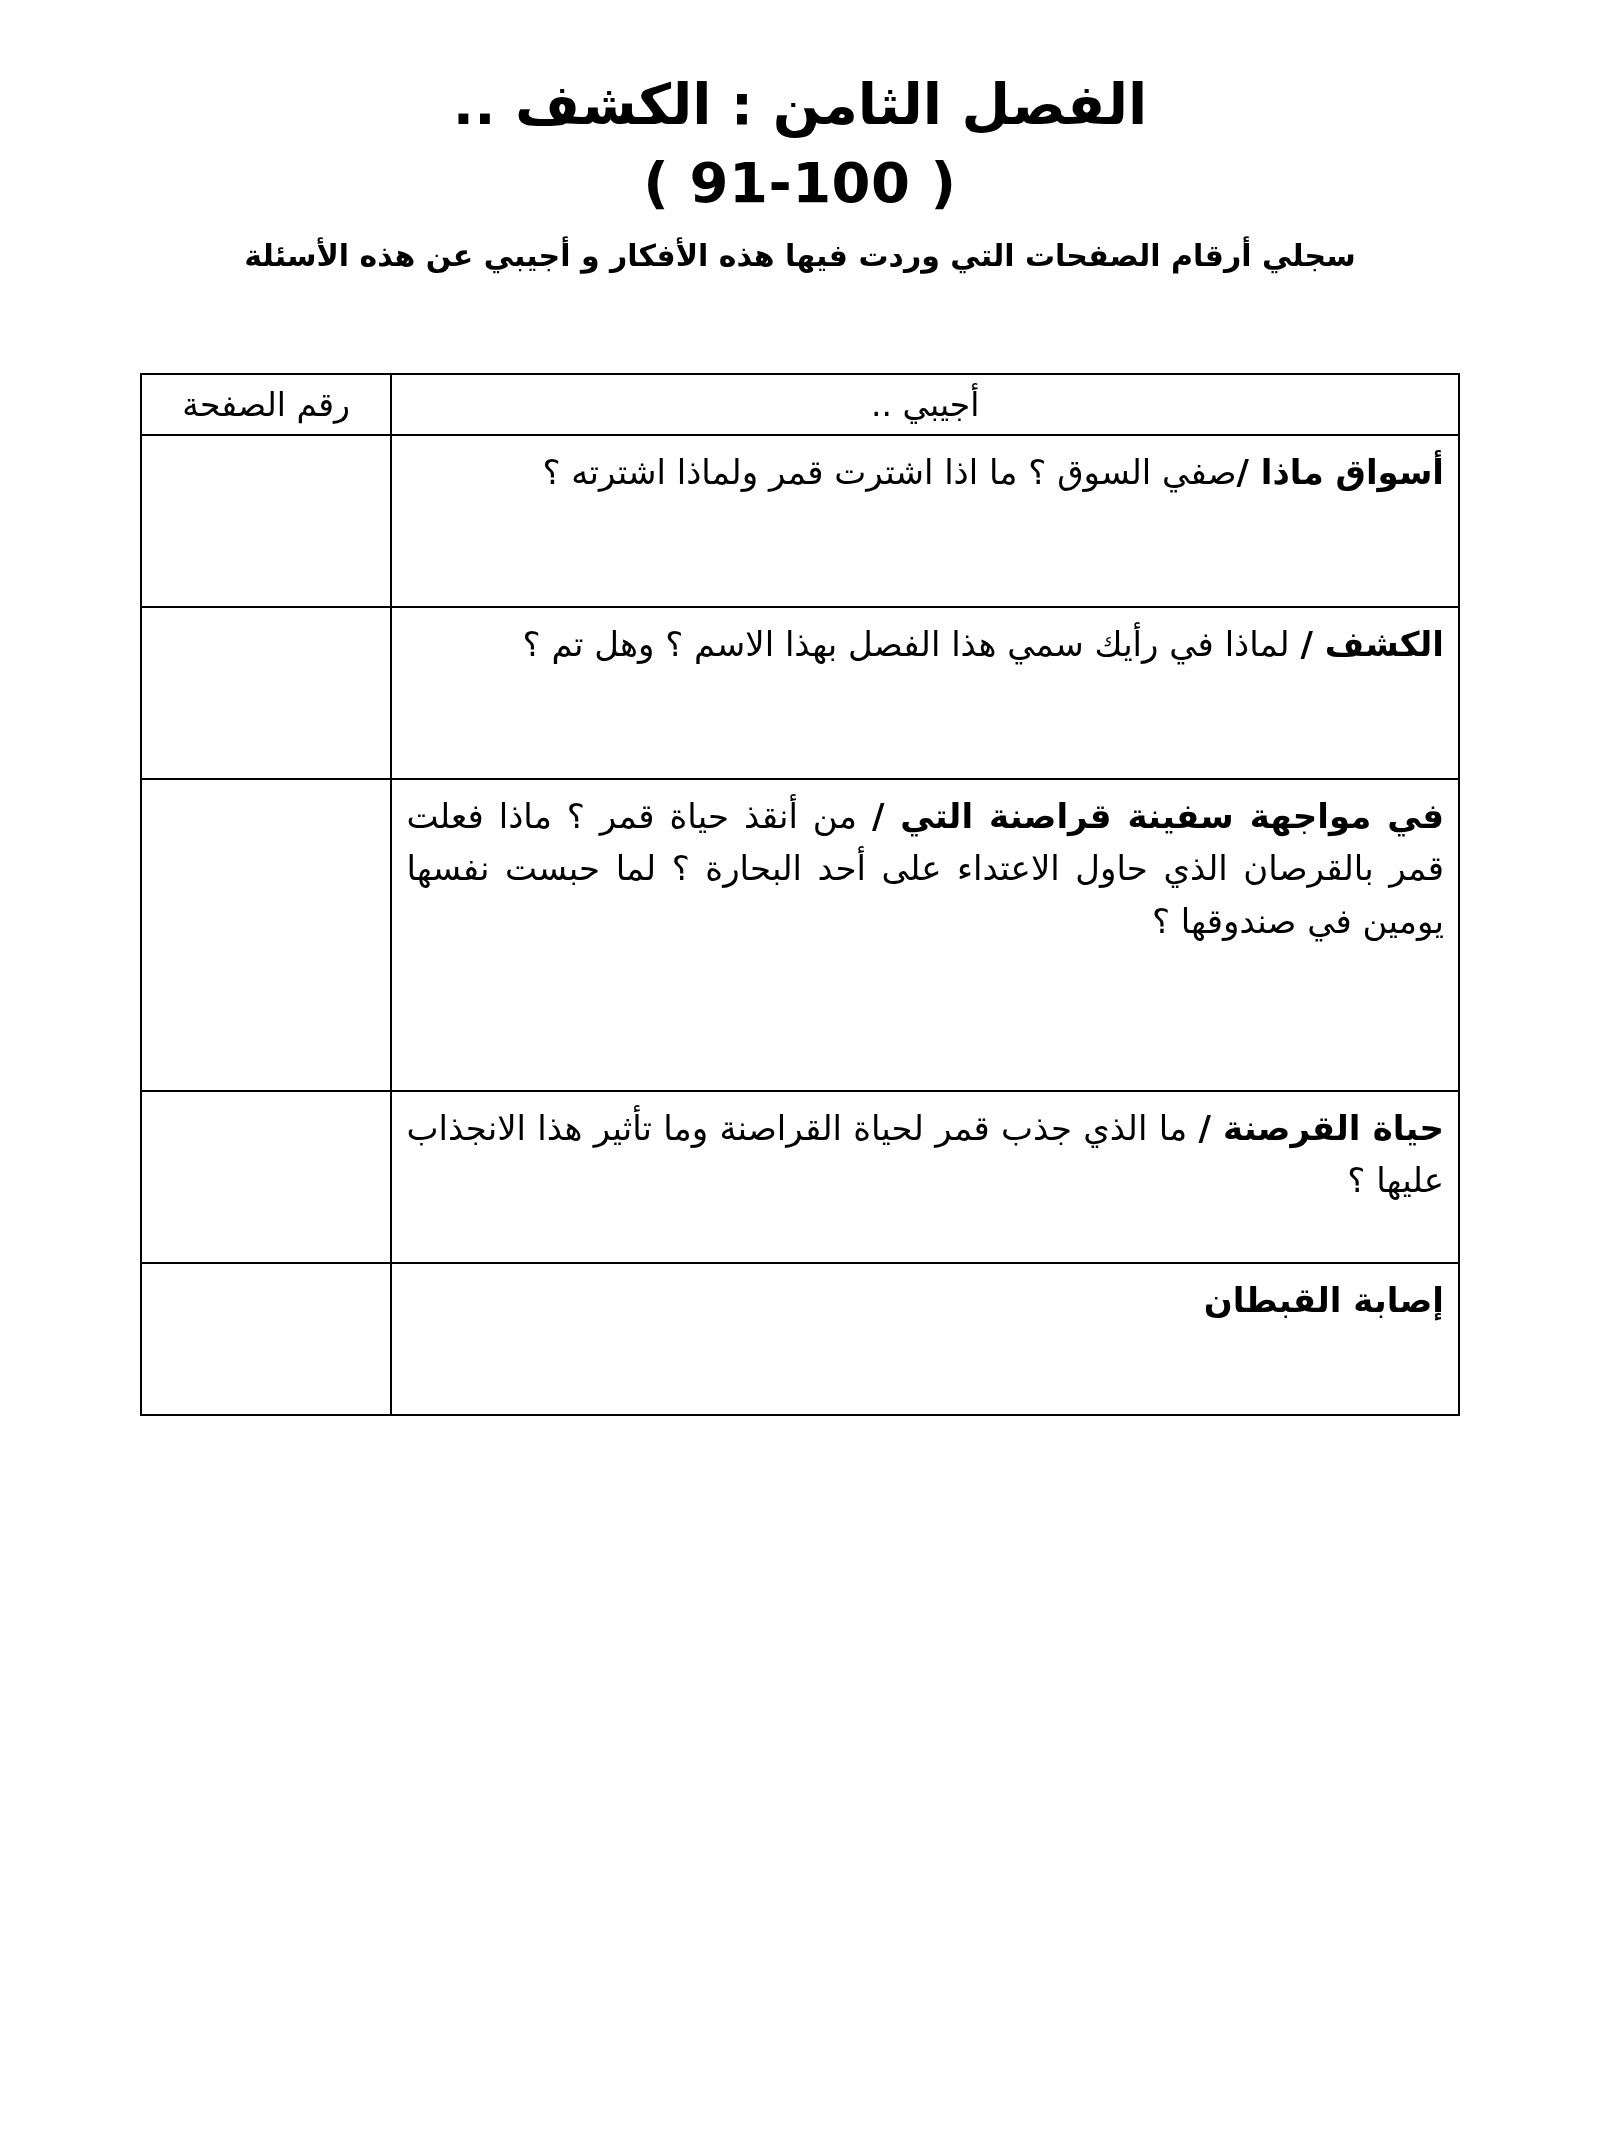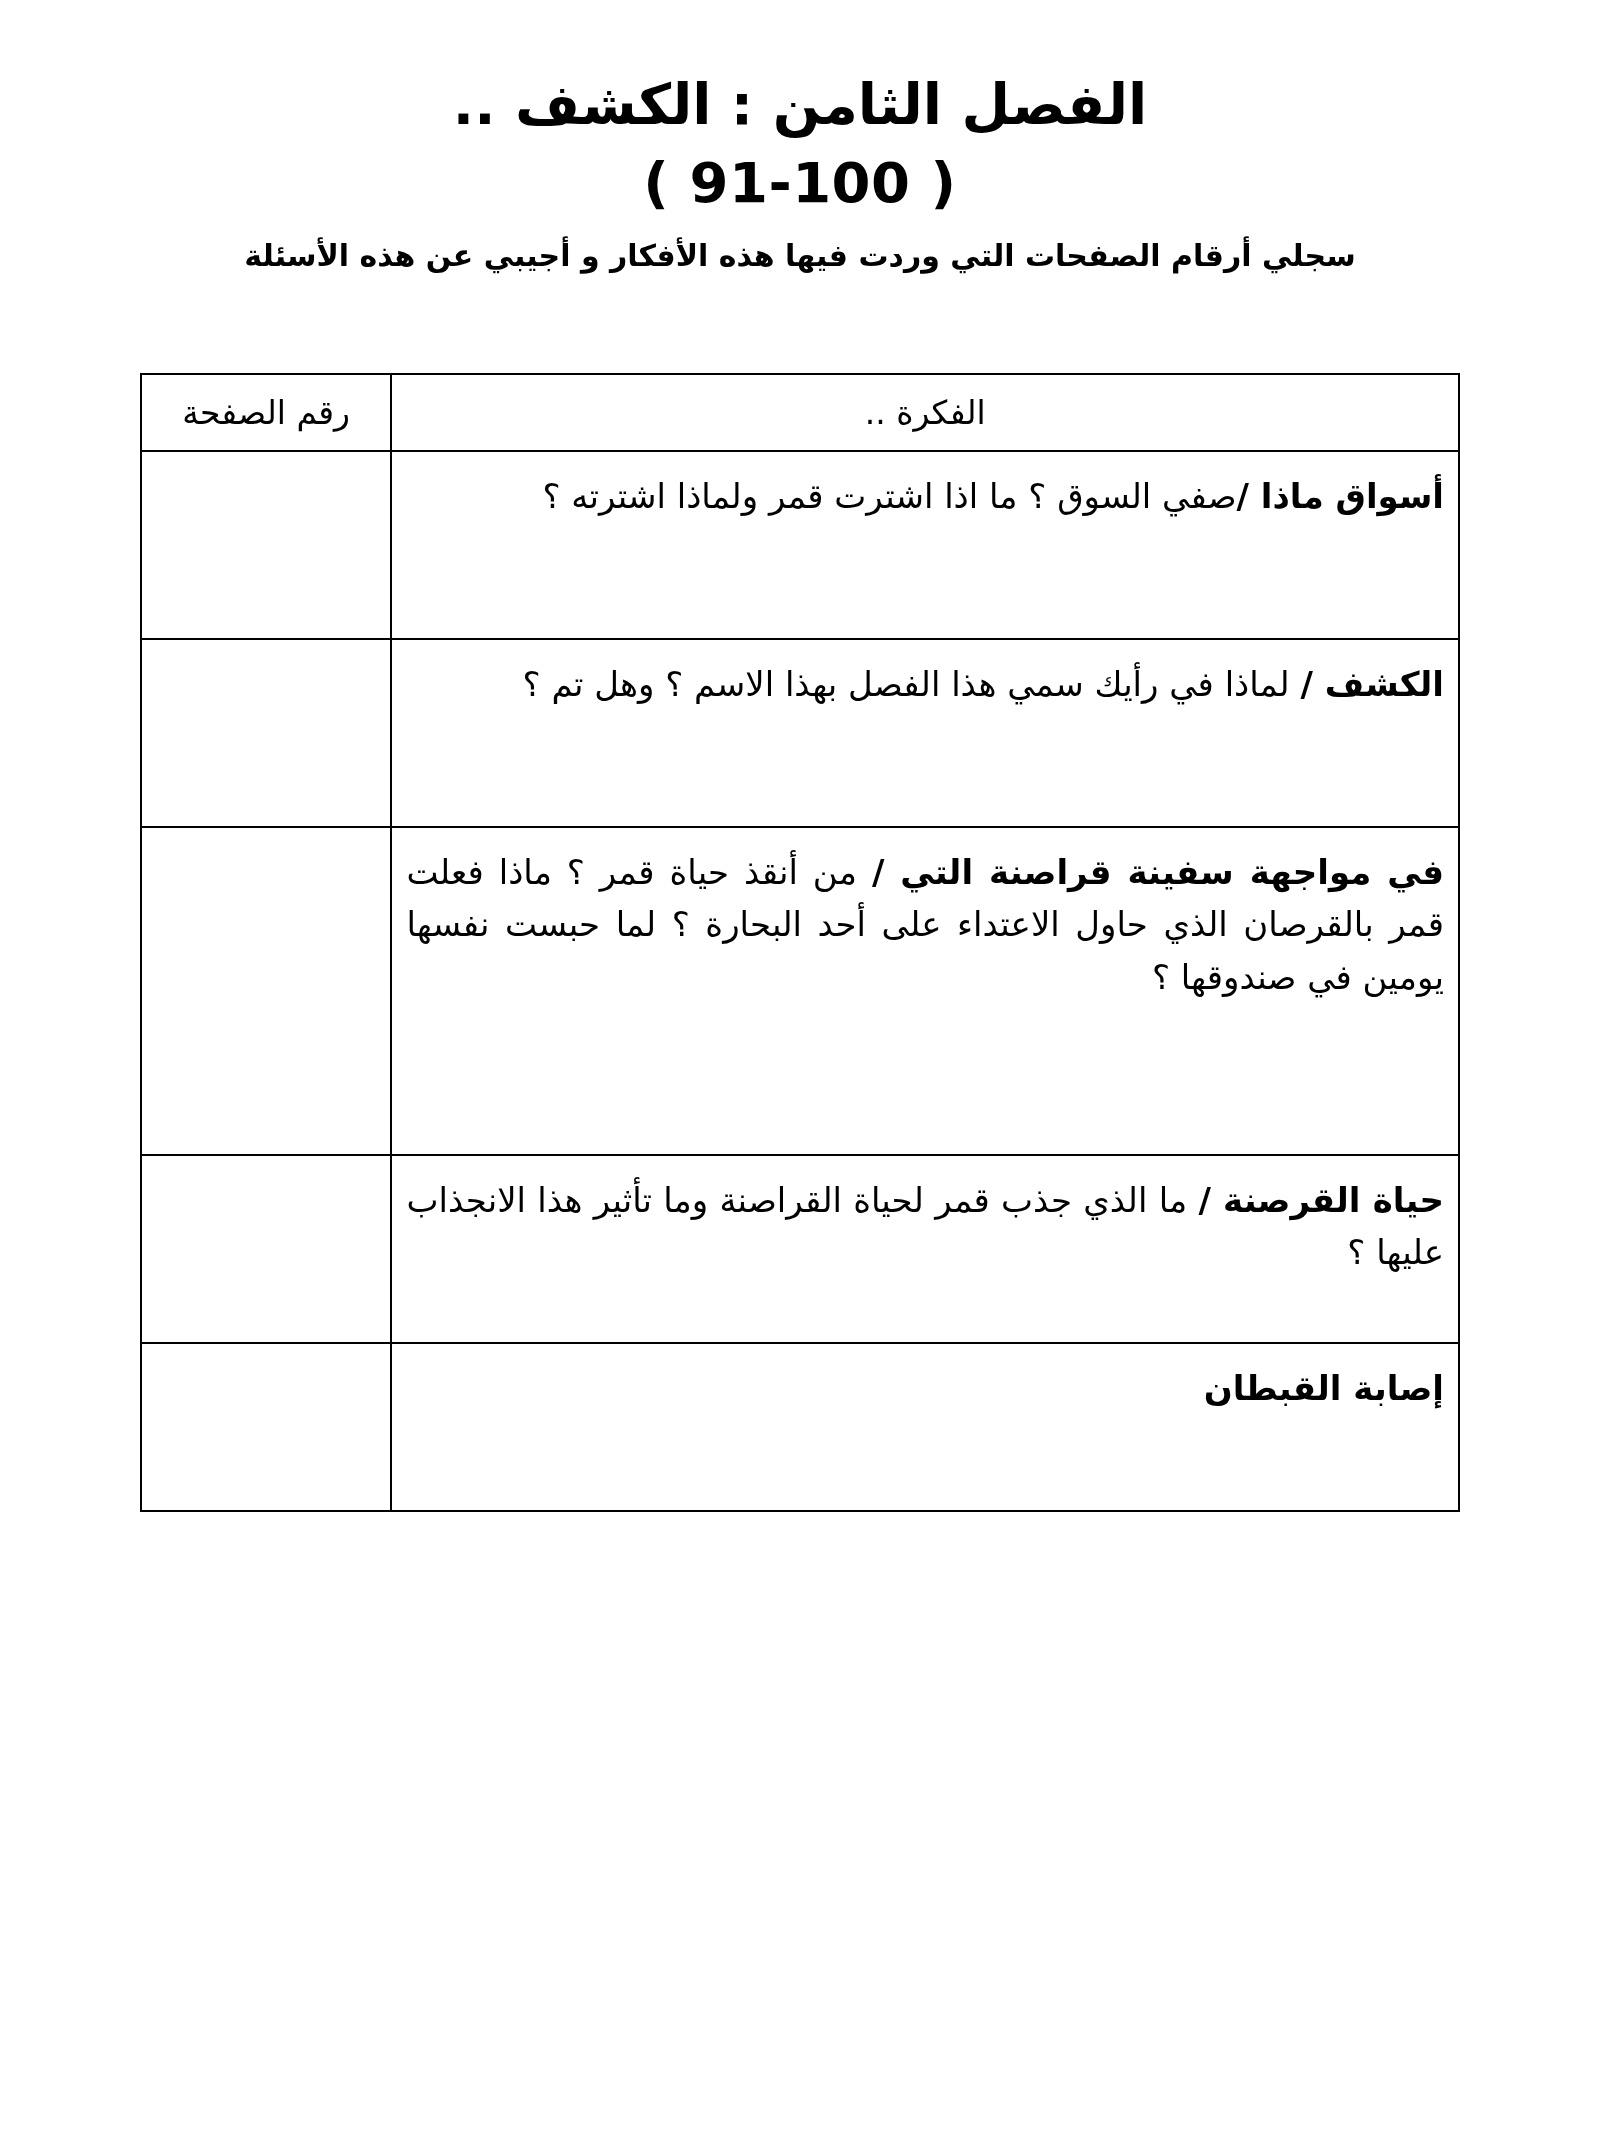--- a/index.html
+++ b/index.html
@@ -46,21 +46,21 @@
   }
   table.ideas-table {
     width: 100%;
     border-collapse: collapse;
     table-layout: fixed;
   }
   table.ideas-table th,
   table.ideas-table td {
     border: 2px solid #000000;
     vertical-align: top;
-    padding: 18px 14px;
+    padding: 10px 14px;
   }
   col.col-idea { width: 81%; }
   col.col-page { width: 19%; }
 
   th.head-idea {
     text-align: center;
     font-size: 33px;
     font-weight: 400;
     padding: 14px 14px 18px 14px;
   }
@@ -108,21 +108,21 @@
   <p class="doc-subtitle">سجلي أرقام الصفحات التي وردت فيها هذه الأفكار و أجيبي عن هذه الأسئلة</p>
 
   <div class="table-wrap">
     <table class="ideas-table">
       <colgroup>
         <col class="col-idea">
         <col class="col-page">
       </colgroup>
       <thead>
         <tr>
-          <th class="head-idea">الفكرة ..</th>
+          <th class="head-idea">أجيبي ..</th>
           <th class="head-page">رقم الصفحة</th>
         </tr>
       </thead>
       <tbody>
         <tr class="row-0">
           <td class="idea-cell"><span class="lead">أسواق ماذا /</span><span>صفي السوق ؟ ما اذا اشترت قمر ولماذا اشترته ؟</span></td>
           <td class="page-cell"></td>
         </tr>
         <tr class="row-1">
           <td class="idea-cell"><span class="lead">الكشف /</span> <span>لماذا في رأيك سمي  هذا الفصل بهذا الاسم ؟ وهل تم ؟</span></td>

